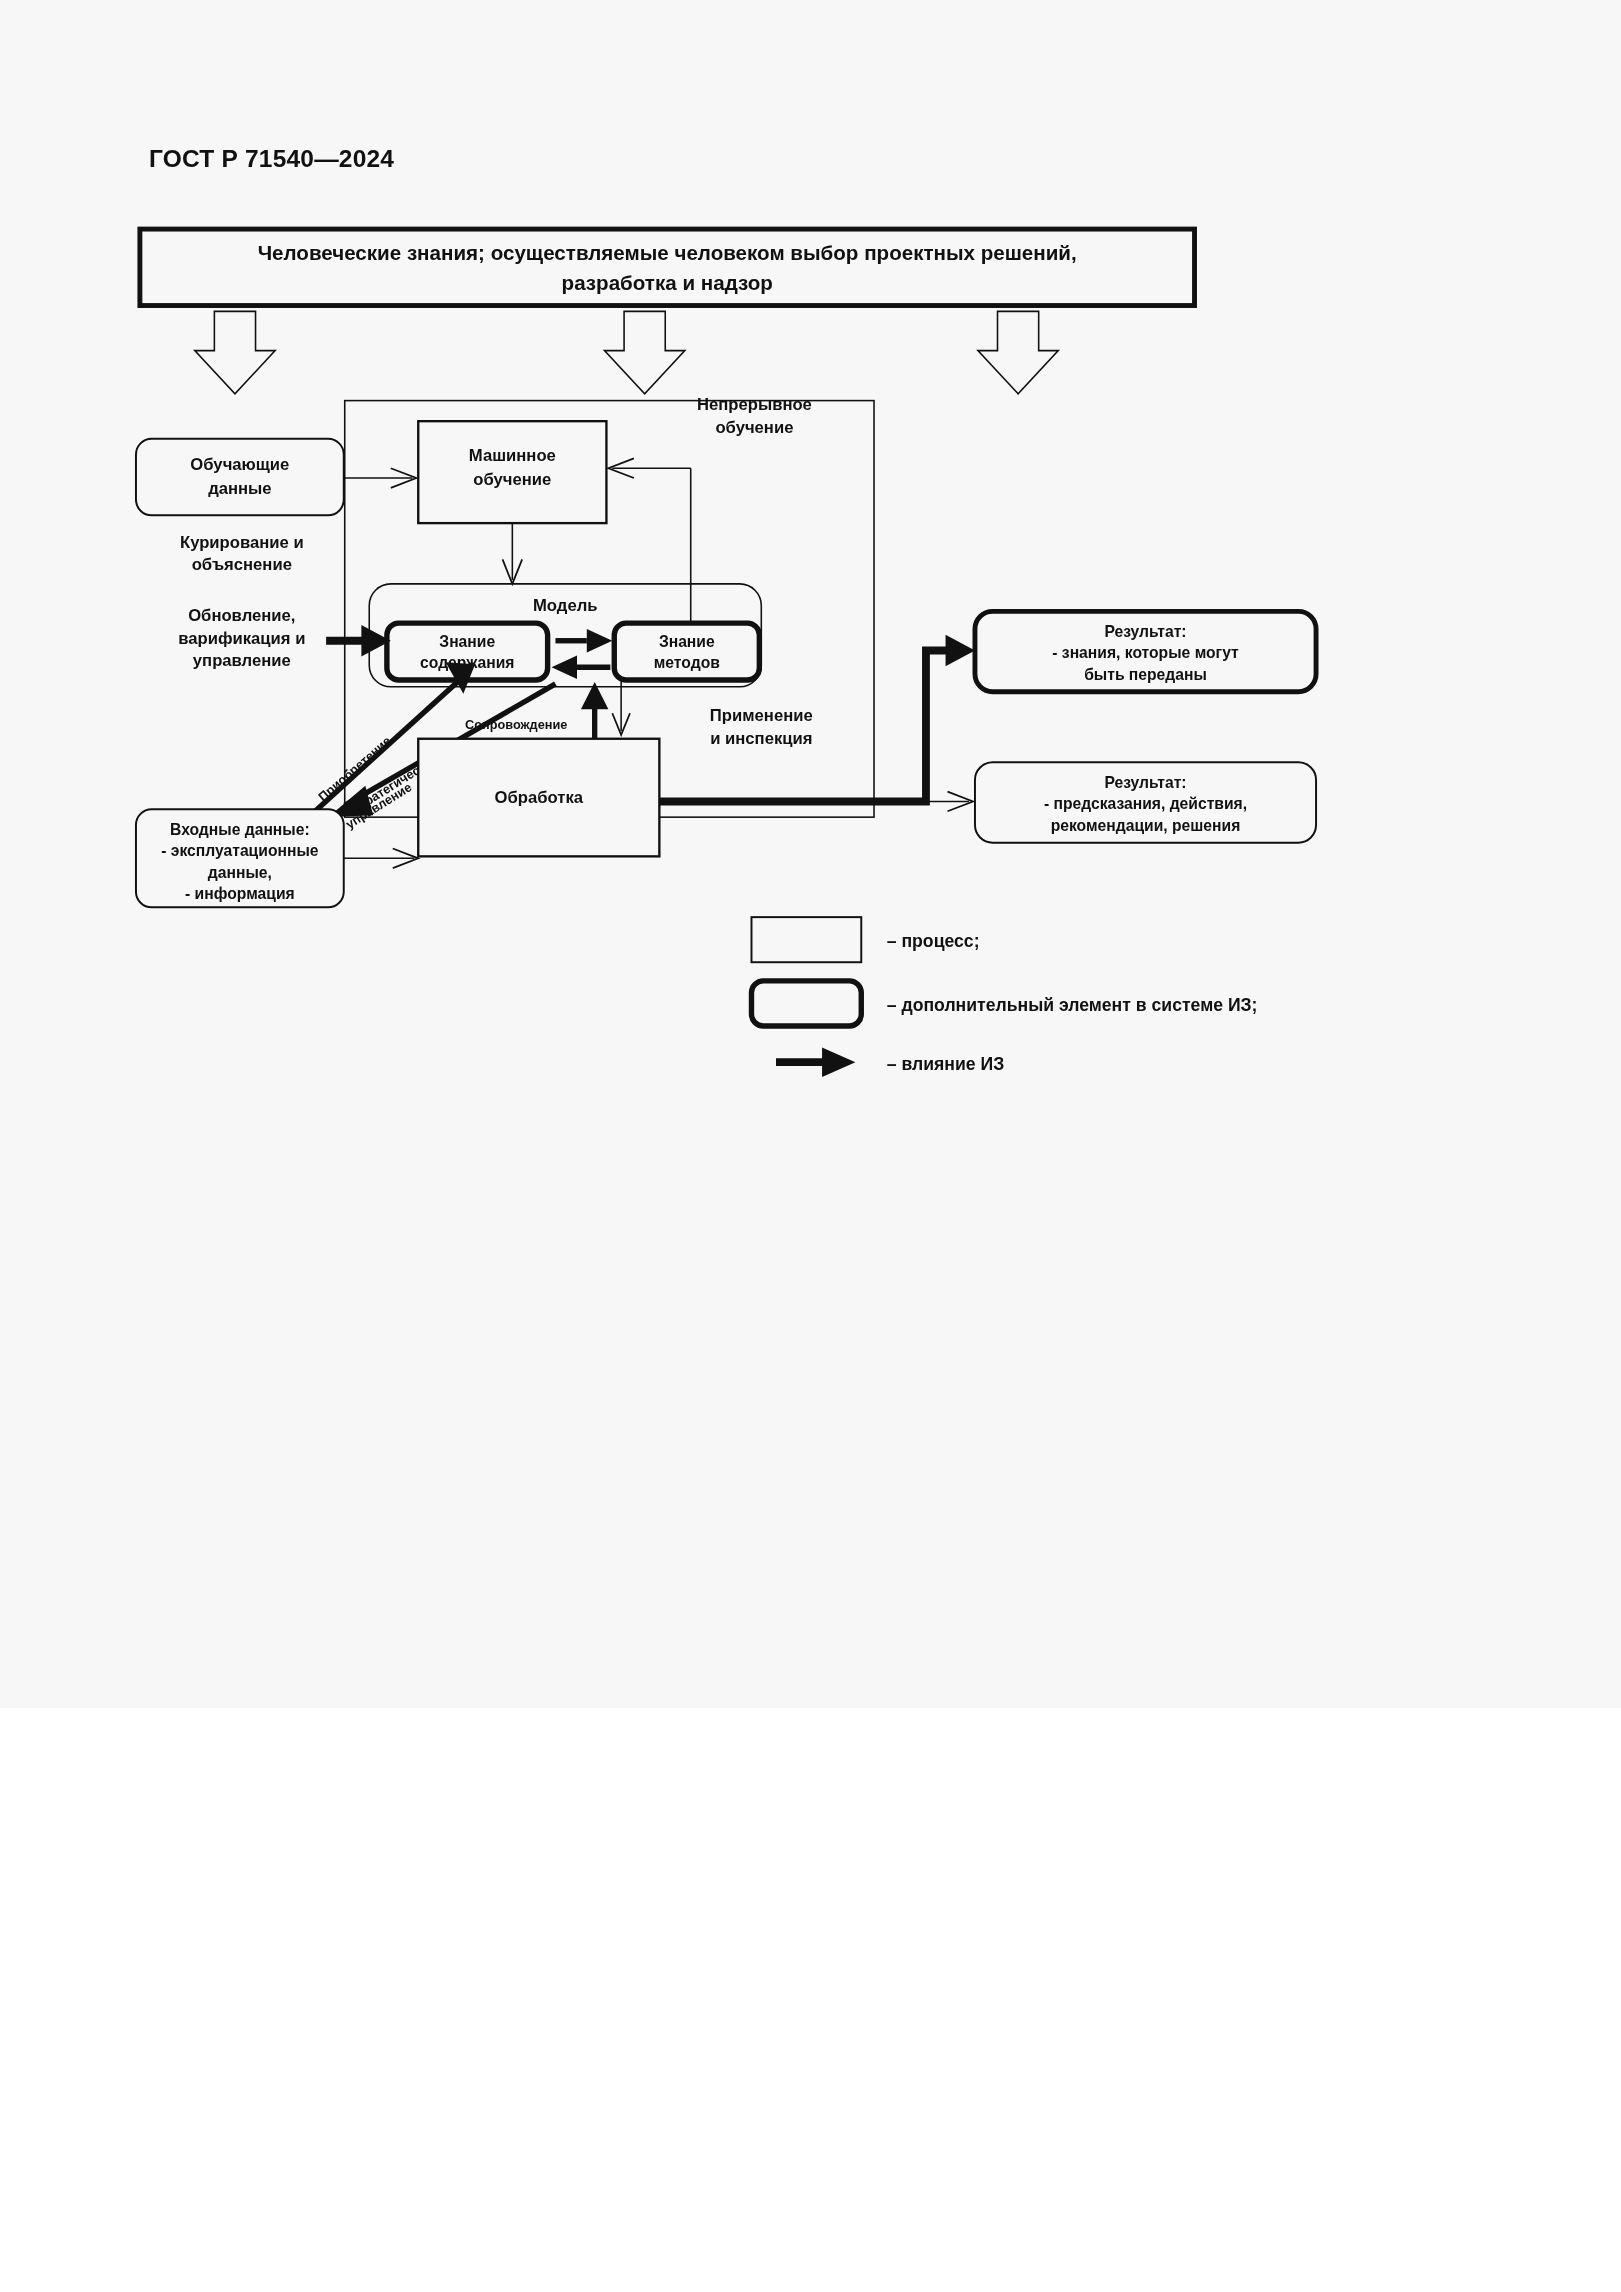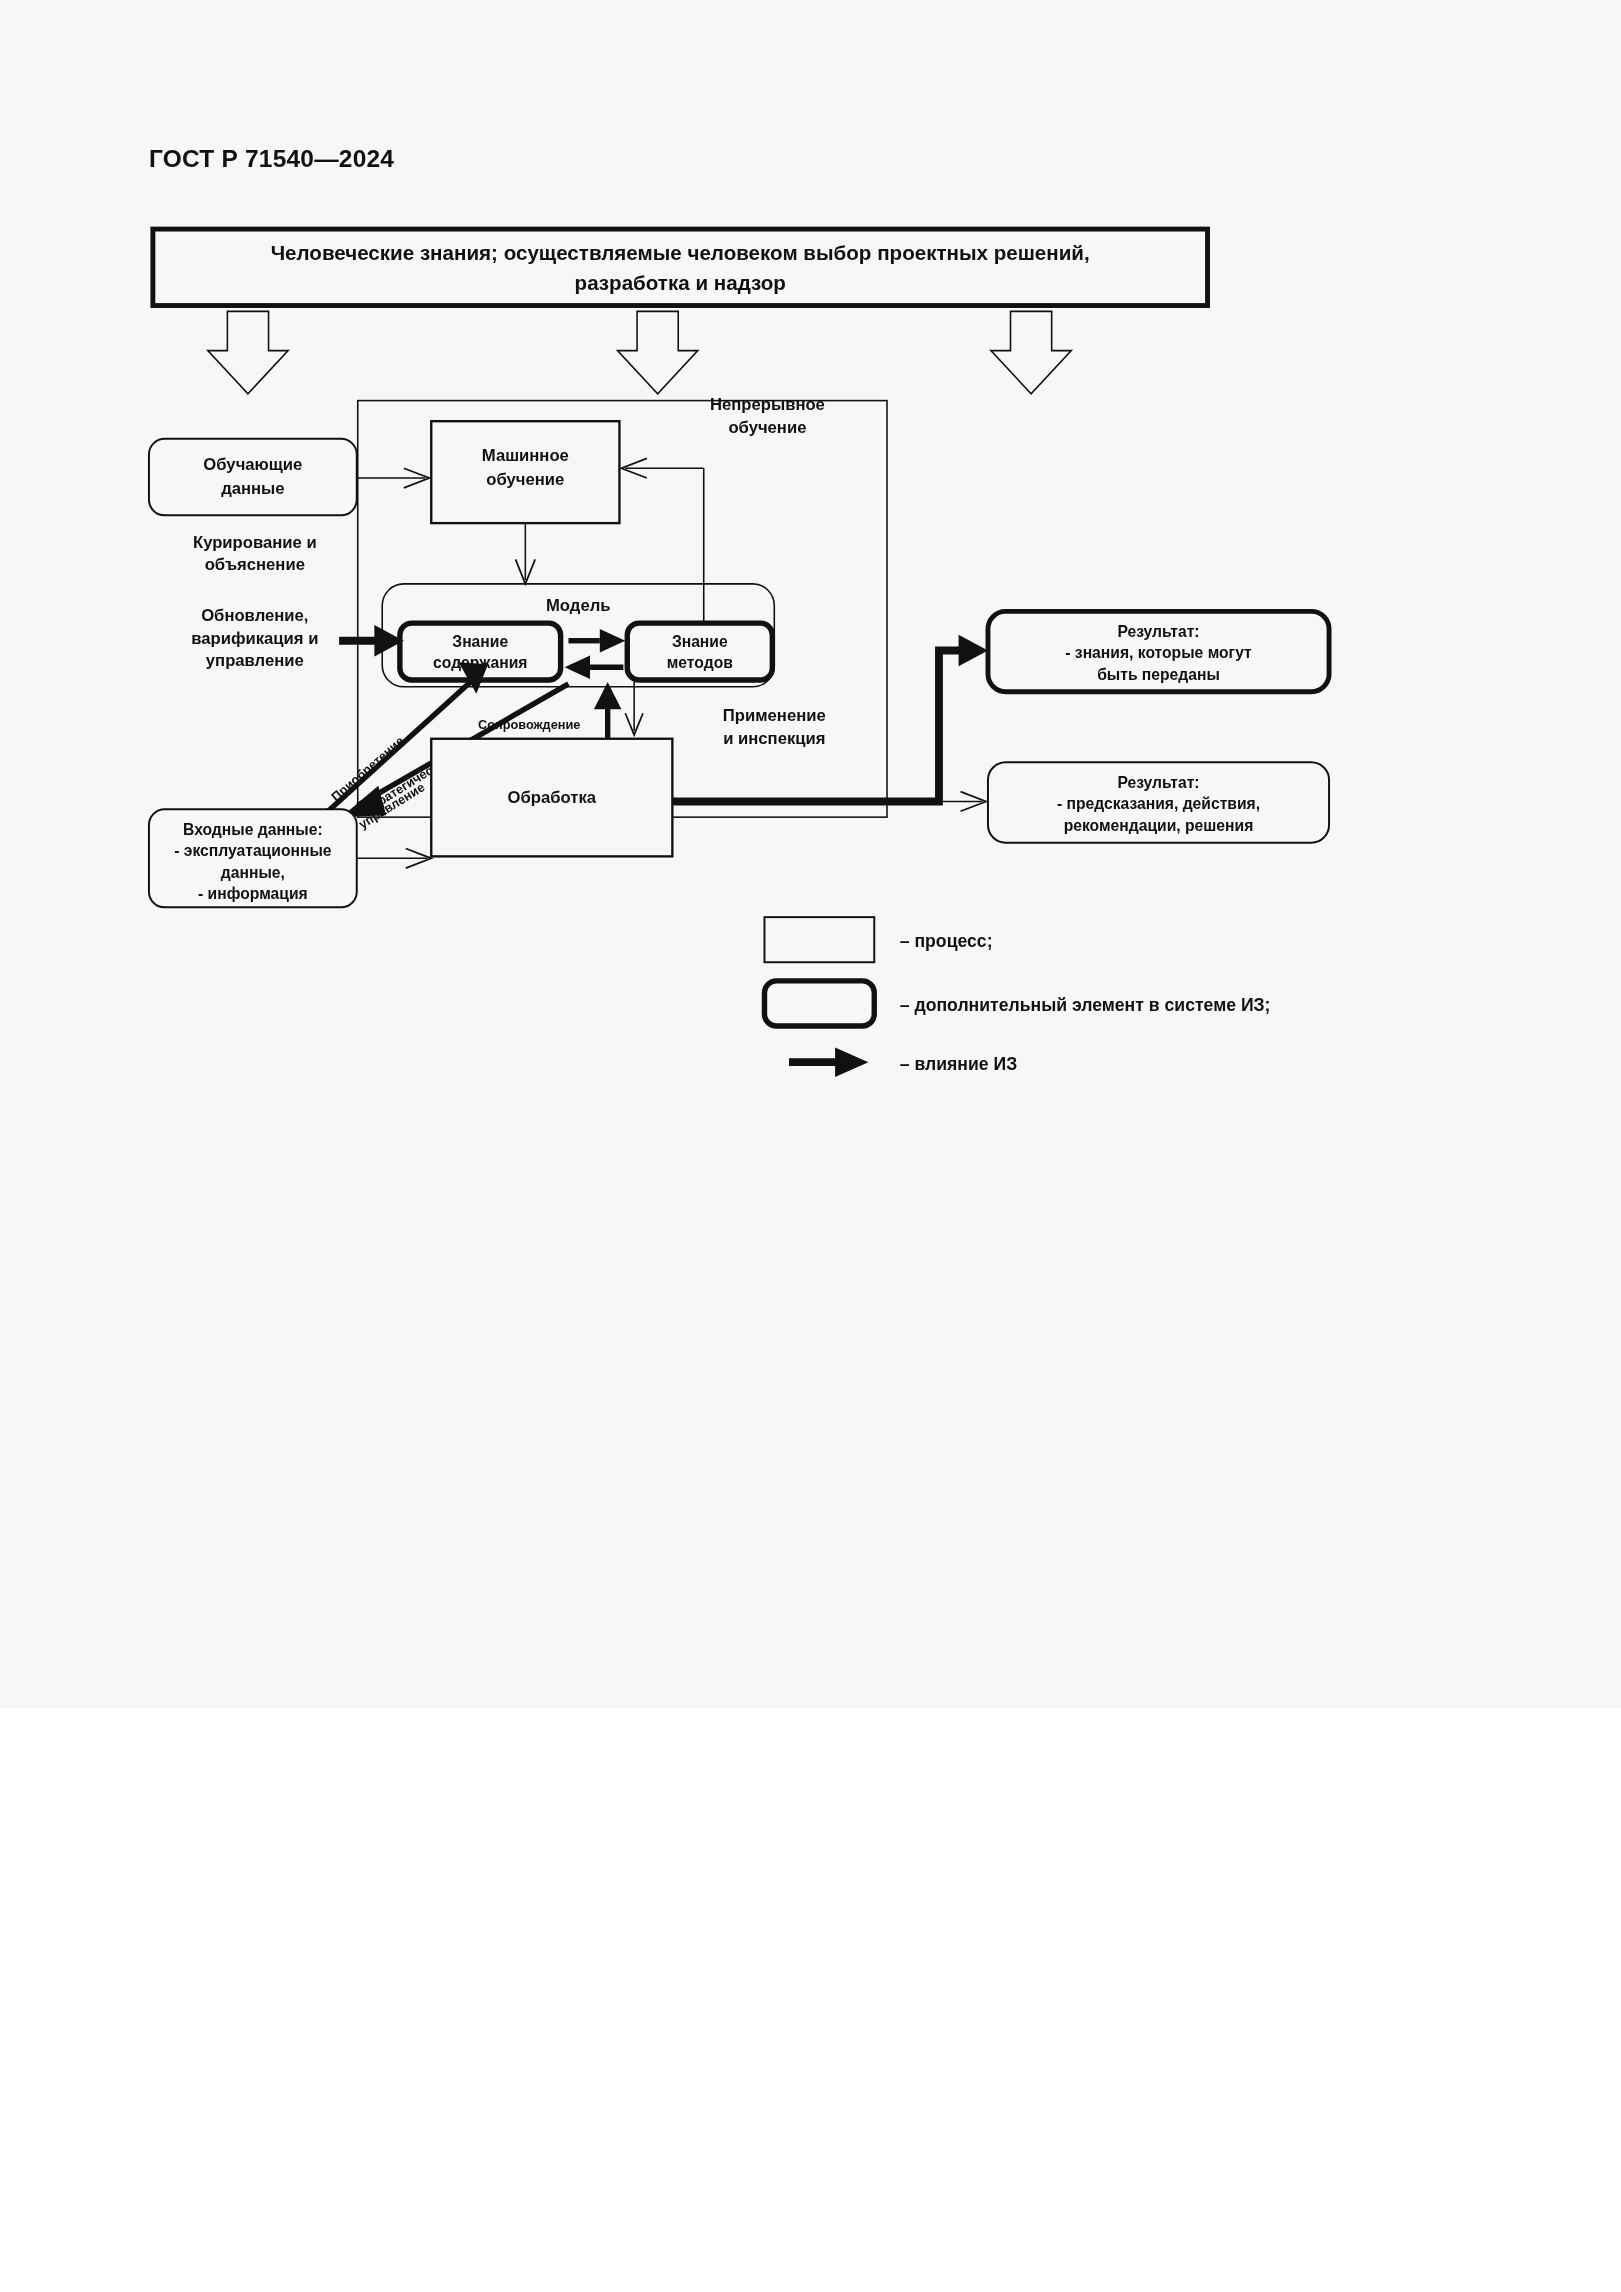--- a/index.html
+++ b/index.html
@@ -23,21 +23,21 @@
     position: absolute;
     left: 149px;
     top: 145px;
     font-size: 24.5px;
     font-weight: bold;
     letter-spacing: 0.2px;
     white-space: nowrap;
   }
   .figure-wrap {
     position: absolute;
-    left: 147px;
+    left: 134px;
     top: 221px;
     width: 1333px;
     height: 863px;
   }
   .figure-wrap svg {
     display: block;
   }
   .fig-caption {
     position: absolute;
     left: 0;

